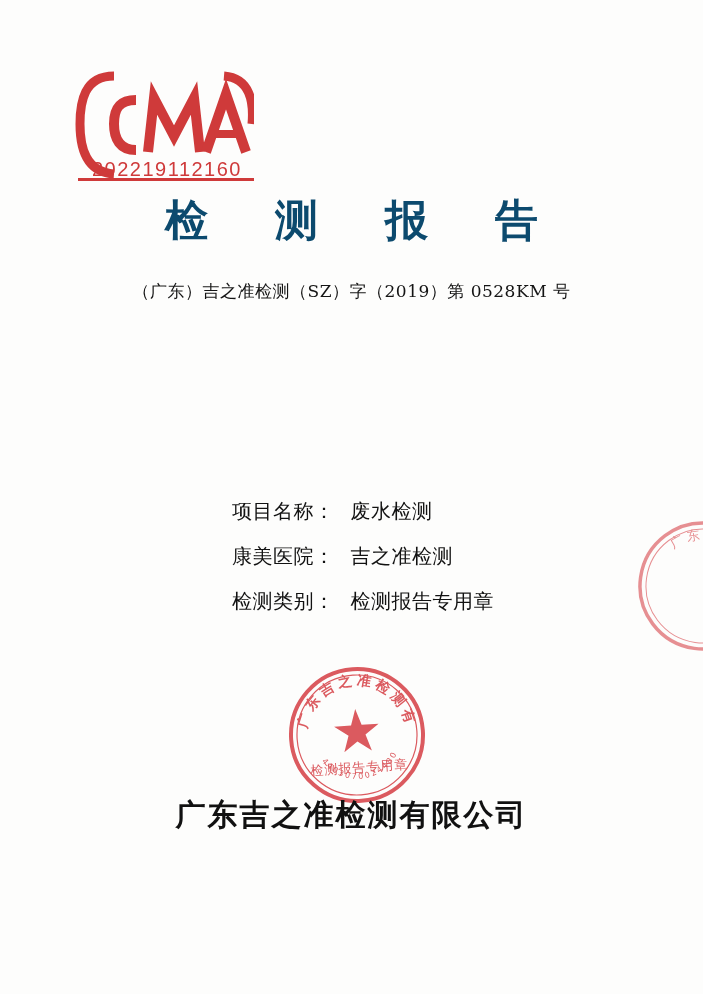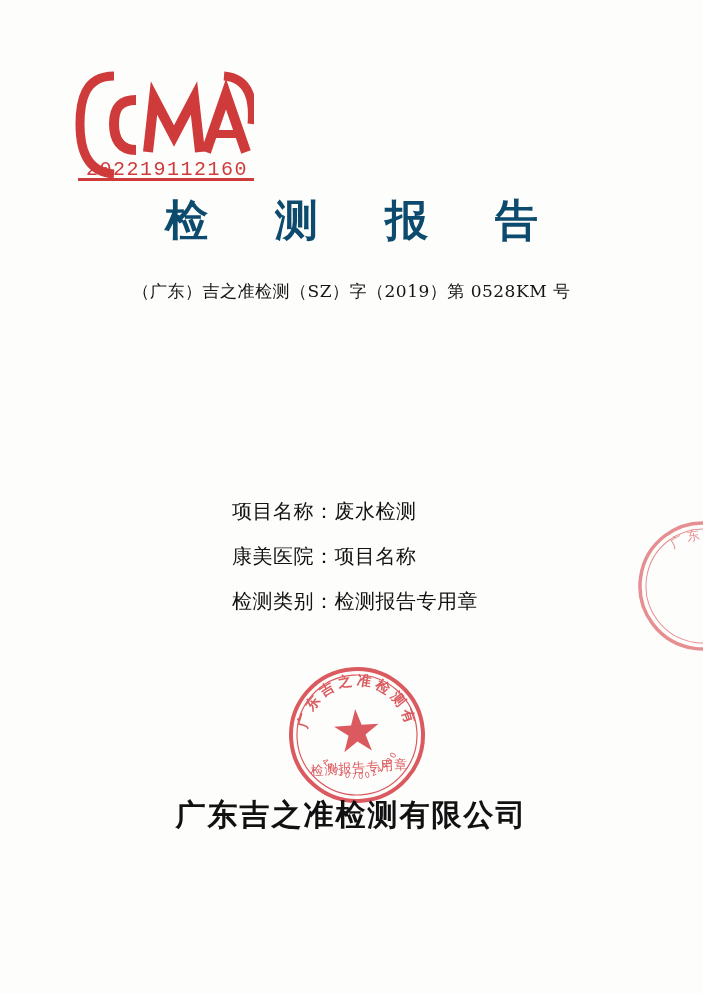--- a/index.html
+++ b/index.html
@@ -31,21 +31,21 @@
     height: 125px;
   }
   .cma-svg { display: block; }
 
   .cma-number {
     position: absolute;
     left: 74px;
     top: 158px;
     width: 186px;
     text-align: center;
-    font-family: Liberation Mono, monospace;
+    font-family: Liberation Sans, sans-serif;
     font-size: 20px;
     letter-spacing: 1.5px;
     color: #cf3a3a;
   }
 
   
   .main-title {
     position: absolute;
     left: 0;
     right: 0;
@@ -85,21 +85,21 @@
     font-family: "DejaVu Sans", sans-serif;
     font-size: 20px;
     color: #121212;
     white-space: nowrap;
   }
   .info-label {
     letter-spacing: 0.5px;
   }
   .info-value {
     letter-spacing: 0.5px;
-    margin-left: 0;
+    margin-left: 16px;
   }
 
   
   .company {
     position: absolute;
     left: 0;
     right: 0;
     top: 795px;
     text-align: center;
     font-family: "DejaVu Serif", serif;
@@ -164,21 +164,21 @@
 
   <div class="report-no">（广东）吉之准检测（SZ）字（2019）第 0528KM 号</div>
 
   <div class="info-block">
     <div class="info-row">
       <span class="info-label">项目名称：</span>
       <span class="info-value">废水检测</span>
     </div>
     <div class="info-row">
       <span class="info-label">康美医院：</span>
-      <span class="info-value">项目名称</span>
+      <span class="info-value">吉之准检测</span>
     </div>
     <div class="info-row">
       <span class="info-label">检测类别：</span>
       <span class="info-value">检测报告专用章</span>
     </div>
   </div>
 
   <div class="seal-edge">
     <svg width="136" height="136" viewBox="0 0 136 136" aria-hidden="true">
       <circle cx="68" cy="68" r="63" fill="none" stroke="#d4373d" stroke-width="3.5"></circle>

